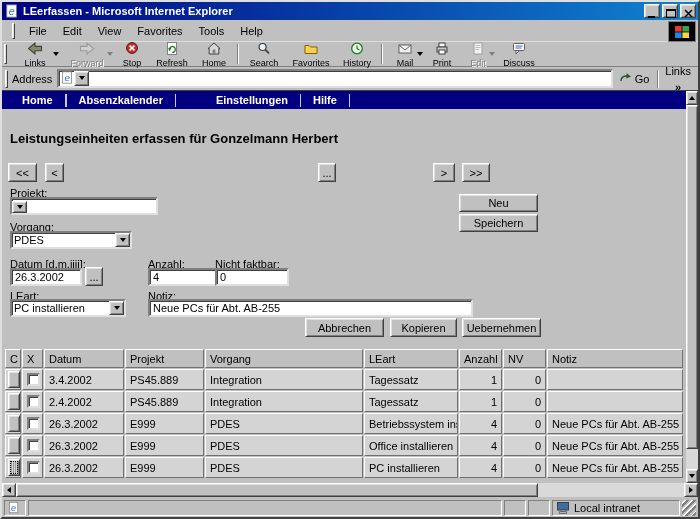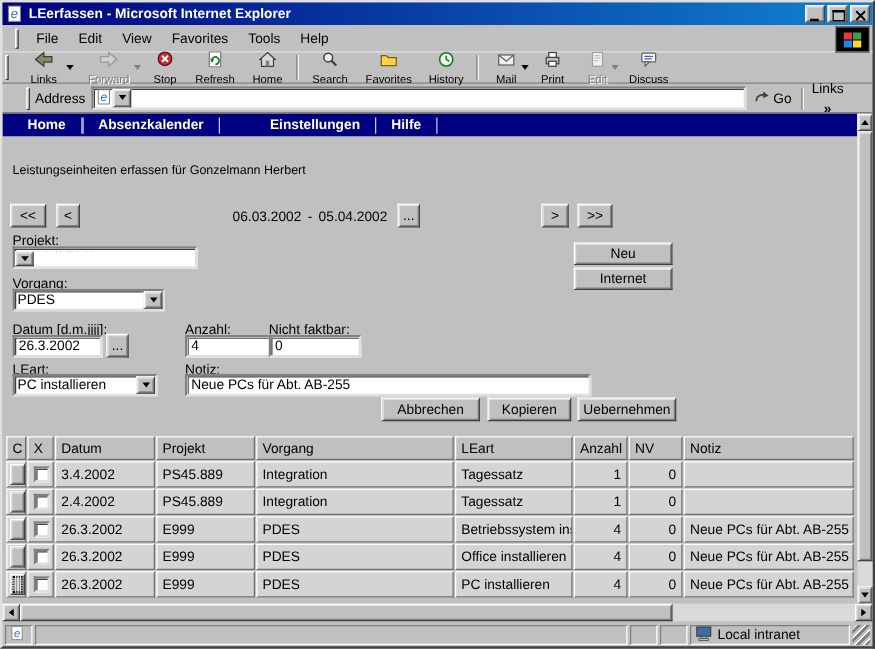--- a/index.html
+++ b/index.html
@@ -41,21 +41,21 @@
           justify-content:center; gap:0; cursor:default; }
   .tbtn .tlabel { font-size:9px; line-height:9px; }
   .tbtn.disabled .tlabel { color:#808080; text-shadow:1px 1px 0 #fff; }
   .dd-mini { position:absolute; right:1px; top:10px; width:0; height:0;
              border:3px solid transparent; border-top:4px solid #000; }
   .tbtn.disabled .dd-mini { border-top-color:#808080; }
   .tsep { width:2px; height:20px; border-left:1px solid #808080; border-right:1px solid #ffffff; margin:0 3px; }
 
   
   .addressbar { position:absolute; left:0; top:65px; width:696px; height:24px;
-                display:flex; align-items:center; padding:0 19px; border-bottom:1px solid #404040; }
+                display:flex; align-items:center; padding:0 3px; border-bottom:1px solid #404040; }
   .addressbar .grip { width:3px; height:18px; margin-right:4px; }
   .addr-label { font-size:11px; margin-right:5px; }
   .addr-field { flex:1; height:19px; display:flex; align-items:center; padding-left:2px; font-size:11px;
                 white-space:nowrap; overflow:hidden; }
   .addr-url { flex:1; overflow:hidden; white-space:nowrap; margin-left:3px; }
   .addr-dd { width:15px; height:15px; flex:none; }
   .tri-down { width:0; height:0; border:3px solid transparent; border-top:4px solid #000; margin-top:3px; }
   .go-btn { display:flex; align-items:center; gap:3px; font-size:11px; padding:0 6px; height:20px; }
   .vsep { width:2px; height:18px; border-left:1px solid #808080; border-right:1px solid #ffffff; margin:0 2px; }
   .links-area { display:flex; align-items:center; gap:4px; font-size:11px; padding:0 4px;flex-direction:column; }
@@ -65,21 +65,21 @@
 
   .navbar { position:absolute; left:0; top:0; width:684px; height:18px; background:#000080;
             display:flex; align-items:center; padding-left:8px; }
   .nav-item { color:#fff; font-weight:bold; font-size:11px; padding:0 12px; display:flex; align-items:center;
               height:18px; cursor:default; }
   .nav-arrow { width:0; height:0; border:4px solid transparent; border-top:6px solid #ffff00;
                margin-left:8px; margin-top:5px; }
   .nav-sep { width:1px; height:13px; background:#c8c8e8; }
   .nav-gap { width:28px; }
 
-  .heading { position:absolute; left:8px; top:40px; font-size:10px; font-weight:normal;text-align:center; }
+  .heading { position:absolute; left:8px; top:40px; font-size:13px; font-weight:bold;text-align:center; }
 
   .pbtn { position:absolute; height:19px; }
   .range-text { position:absolute; left:180px; top:77px; width:132px; text-align:center; font-size:11px;
                 word-spacing:2px; }
 
   .flabel { position:absolute; font-size:11px; }
   .field { position:absolute; height:18px; font-size:11px; padding-left:3px; display:flex; align-items:center; }
   input.field { padding-top:0; }
   .selectbox { position:absolute; height:18px; display:flex; align-items:stretch; background:#fff; }
   .sel-text { flex:1; font-size:11px; padding:1px 2px; overflow:hidden; white-space:nowrap; }
@@ -319,35 +319,34 @@
       <span class="nav-item">
           <span>Hilfe</span>
         </span>
       <span class="nav-sep"></span>
     </div>
 
     <div class="heading">Leistungseinheiten erfassen für Gonzelmann Herbert</div>
 
     <span class="pbtn btn" style="left:6px; top:72px; width:29px;">&lt;&lt;</span>
     <span class="pbtn btn" style="left:43px; top:72px; width:19px;">&lt;</span>
-    <span class="range-text">06.03.2002 - 05.04.2002</span>
     <span class="pbtn btn" style="left:316px; top:72px; width:18px;">...</span>
     <span class="pbtn btn" style="left:431px; top:72px; width:22px;">&gt;</span>
     <span class="pbtn btn" style="left:460px; top:72px; width:28px;">&gt;&gt;</span>
 
     <span class="flabel" style="left:8px; top:96px;">Projekt:</span>
     <span class="selectbox sunken2" style="left:8px; top:106px; width:148px;flex-direction:column;">
       <span class="sel-text">E999 // E999</span>
       <span class="sel-dd raised">
           <span class="tri-down"></span>
         </span>
     </span>
 
     <span class="pbtn btn" style="left:457px; top:103px; width:79px; height:18px;">Neu</span>
-    <span class="pbtn btn" style="left:457px; top:123px; width:79px; height:18px;">Internet</span>
+    <span class="pbtn btn" style="left:457px; top:123px; width:79px; height:18px;">Speichern</span>
 
     <span class="flabel" style="left:8px; top:130px;">Vorgang:</span>
     <span class="selectbox sunken2" style="left:8px; top:140px; width:122px;">
       <span class="sel-text">PDES</span>
       <span class="sel-dd raised">
           <span class="tri-down"></span>
         </span>
     </span>
 
     <span class="flabel" style="left:8px; top:167px;">Datum [d.m.jjjj]:</span>

